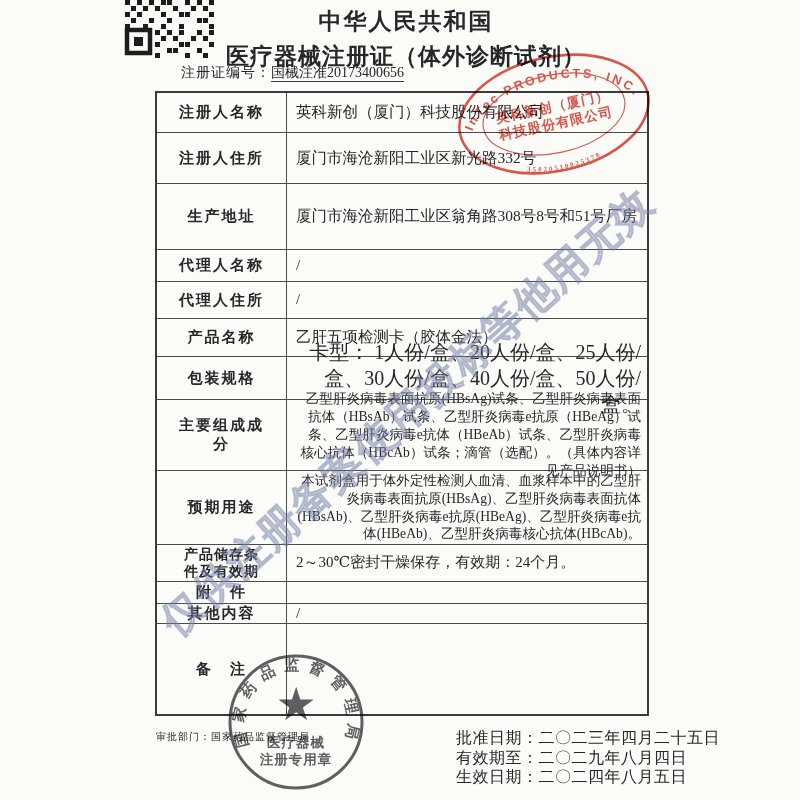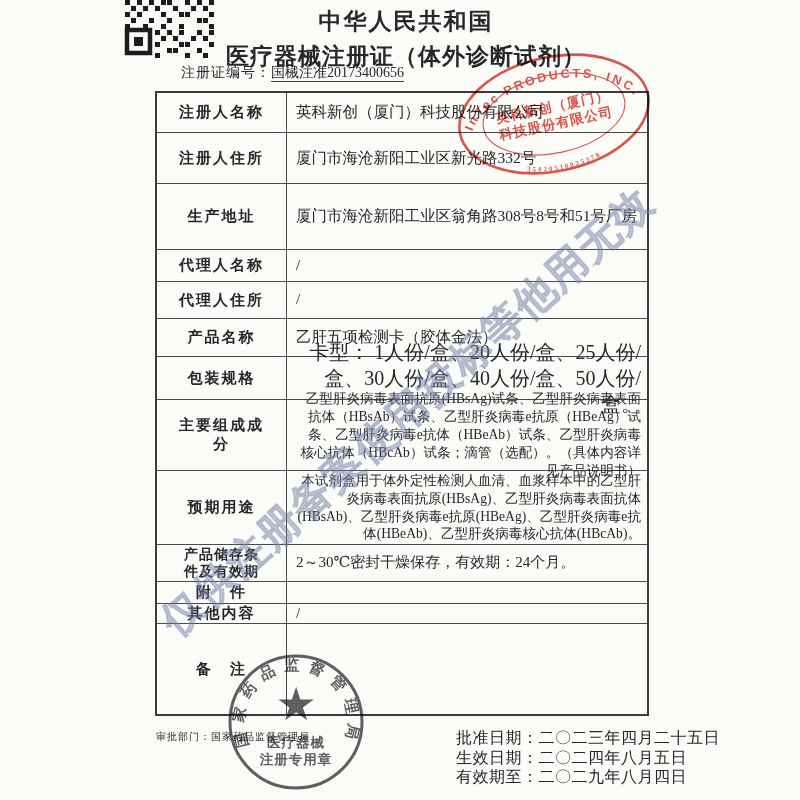--- a/index.html
+++ b/index.html
@@ -161,22 +161,22 @@
       <div class="tlabel">备　注</div>
       <div class="tvalue"></div>
     </div>
   </div>
 
   <div class="approval">
     <span>审批部门：</span><span>国家药品监督管理局</span>
   </div>
   <div class="dates">
     <div><span>批准日期：</span><span>二〇二三年四月二十五日</span></div>
+    <div><span>有效期至：</span><span>二〇二九年八月四日</span></div>
     <div><span>生效日期：</span><span>二〇二四年八月五日</span></div>
-    <div><span>有效期至：</span><span>二〇二九年八月四日</span></div>
   </div>
 
   <div class="watermark">仅供注册备案使用投标等他用无效</div>
 
   <svg class="stamp" style="left:452px;top:50px;opacity:.85;" width="204" height="128" viewBox="0 0 204 128">
     <g transform="rotate(-12 102 64)" stroke="#d6382e" fill="#d6382e">
       <ellipse cx="102" cy="64" rx="96" ry="57" fill="none" stroke-width="2.6"></ellipse>
       <ellipse cx="102" cy="64" rx="72" ry="39" fill="none" stroke-width="1.1"></ellipse>
       <path id="ovaltop" d="M 14,80 A 88,50 0 0 1 190,80" fill="none" stroke="none"></path>
       <path id="ovalbot" d="M 30,94 A 78,42 0 0 0 174,94" fill="none" stroke="none"></path>

